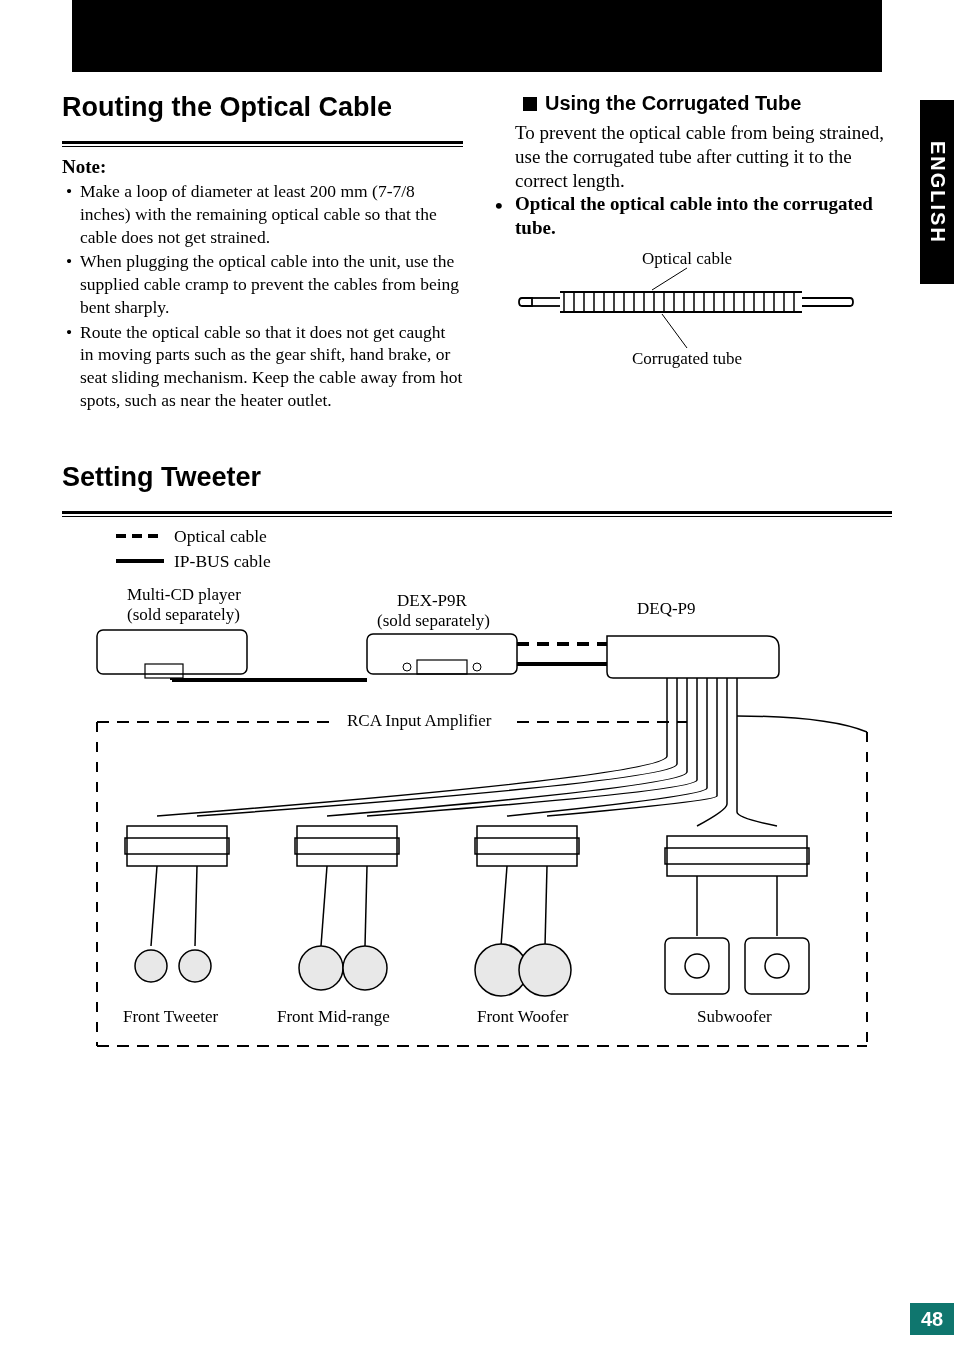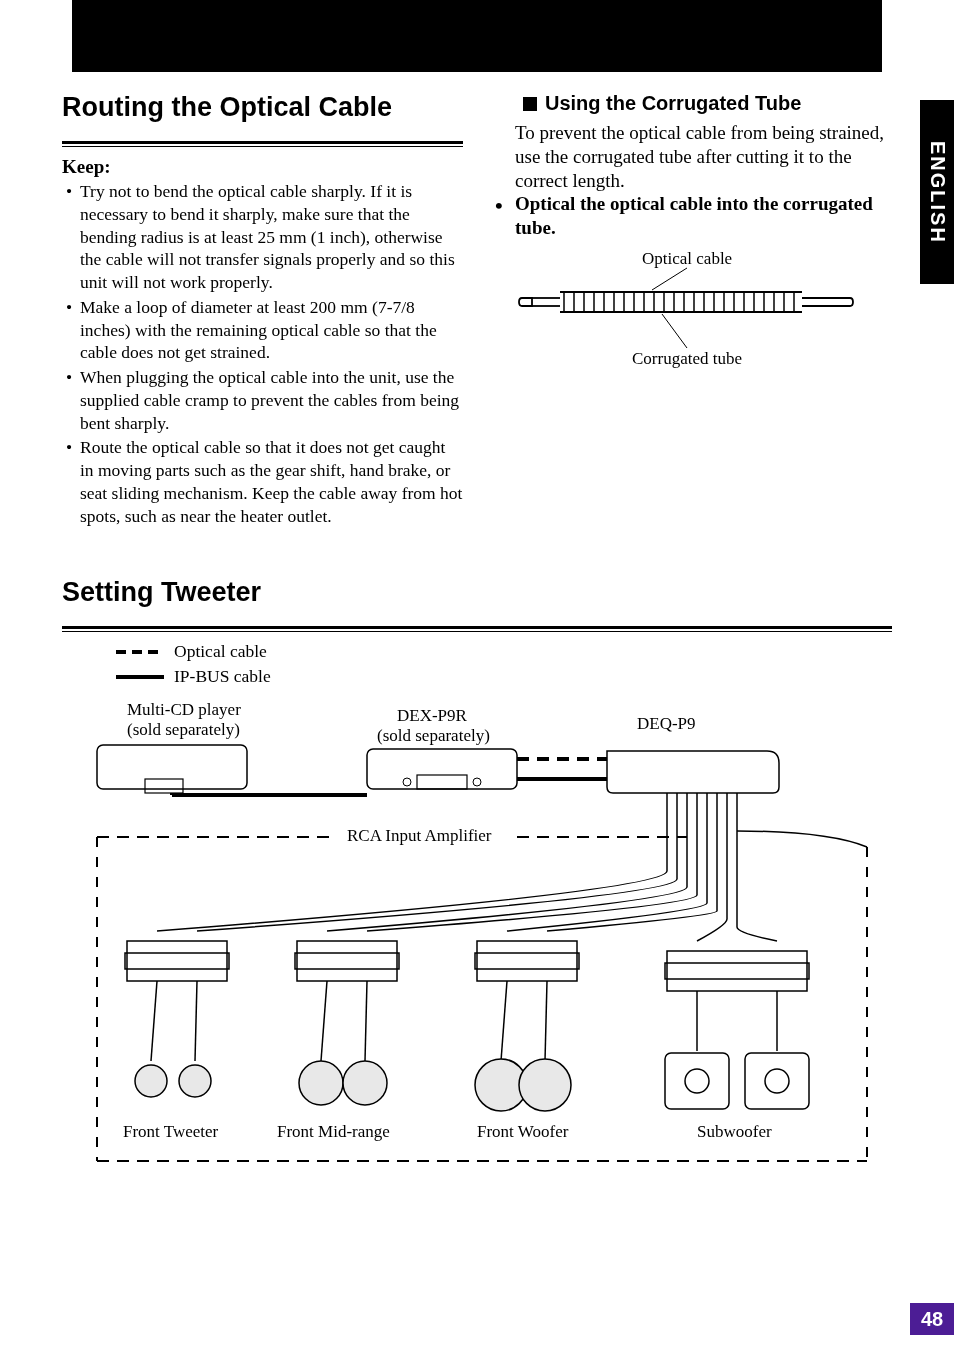--- a/index.html
+++ b/index.html
@@ -116,21 +116,21 @@
     display: flex;
     align-items: center;
     justify-content: center;
   }
   .page-num {
     position: absolute;
     right: 0;
     bottom: 20px;
     width: 44px;
     height: 32px;
-    background: #4c1d95;
+    background: #0f766e;
     color: #fff;
     font-family: Arial, Helvetica, sans-serif;
     font-weight: bold;
     font-size: 20px;
     display: flex;
     align-items: center;
     justify-content: center;
   }
   .illus {
     display: block;
@@ -163,23 +163,22 @@
 
 <div class="black-bar"></div>
 
 <div class="side-tab">ENGLISH</div>
 
 <div class="page">
   <div class="two-col">
 
     <div class="col">
       <h2 class="section-title">Routing the Optical Cable</h2>
-      <div class="note-head">Keep:</div>
+      <div class="note-head">Note:</div>
       <ul class="notes">
-        <li>Try not to bend the optical cable sharply. If it is necessary to bend it sharply, make sure that the bending radius is at least 25 mm (1 inch), otherwise the cable will not transfer signals properly and so this unit will not work properly.</li>
         <li>Make a loop of diameter at least 200 mm (7-7/8 inches) with the remaining optical cable so that the cable does not get strained.</li>
         <li>When plugging the optical cable into the unit, use the supplied cable cramp to prevent the cables from being bent sharply.</li>
         <li>Route the optical cable so that it does not get caught in moving parts such as the gear shift, hand brake, or seat sliding mechanism. Keep the cable away from hot spots, such as near the heater outlet.</li>
       </ul>
     </div>
 
     <div class="col">
       <div class="sub-head">
         <span class="sq"></span>
         <span>Using the Corrugated Tube</span>

